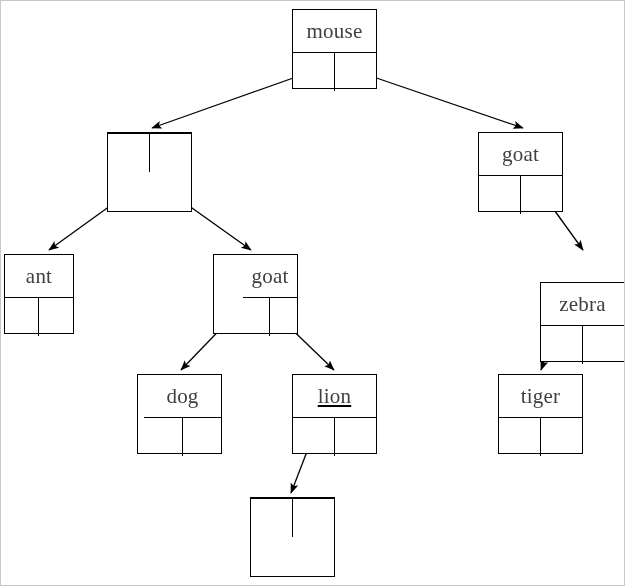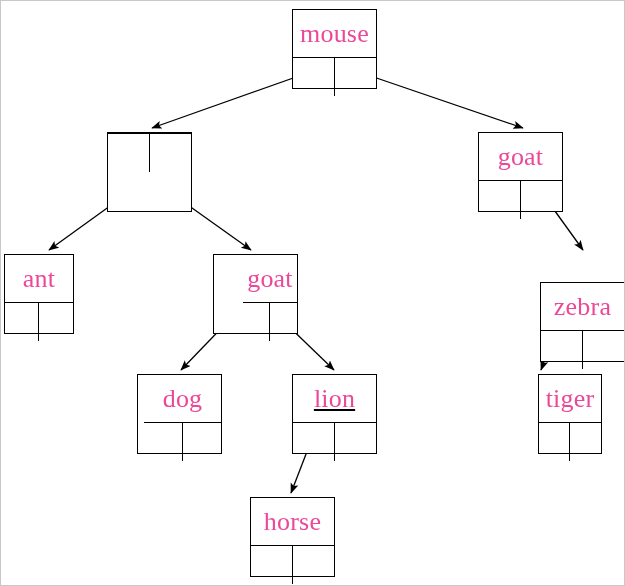--- a/index.html
+++ b/index.html
@@ -28,23 +28,23 @@
   .node {
     position: absolute;
     box-sizing: border-box;
     border: 1.6px solid #000000;
     background: #ffffff;
   }
   .node-label {
     box-sizing: border-box;
     width: 100%;
     text-align: center;
-    font-size: 26px;
+    font-size: 21px;
     line-height: 1;
-    color: #ec4899;
+    color: #404040;
     padding-top: 11px;
     padding-bottom: 10px;
     letter-spacing: 0.2px;
     white-space: nowrap;
   }
   .node-pointers {
     box-sizing: border-box;
     display: flex;
     width: 100%;
     border-top: 1.6px solid #000000;
@@ -131,29 +131,28 @@
           <div class="ptr-cell right"></div>
         </div>
       </div>
       <div class="node" style="left: 291px; top: 373px; width: 85px; height: 80px; text-decoration: underline;">
         <div class="node-label">lion</div>
         <div class="node-pointers">
           <div class="ptr-cell left"></div>
           <div class="ptr-cell right"></div>
         </div>
       </div>
-      <div class="node" style="left: 497px; top: 373px; width: 64px; height: 80px; margin-left: 40px;">
+      <div class="node" style="left: 497px; top: 373px; width: 85px; height: 80px;">
         <div class="node-label">tiger</div>
         <div class="node-pointers">
           <div class="ptr-cell left"></div>
           <div class="ptr-cell right"></div>
         </div>
       </div>
       <div class="node" style="left: 249px; top: 496px; width: 85px; height: 80px;">
-        <div class="node-label">horse</div>
         <div class="node-pointers">
           <div class="ptr-cell left"></div>
           <div class="ptr-cell right"></div>
         </div>
       </div>
     </div>
 
 </div>
 
 </body></html>

